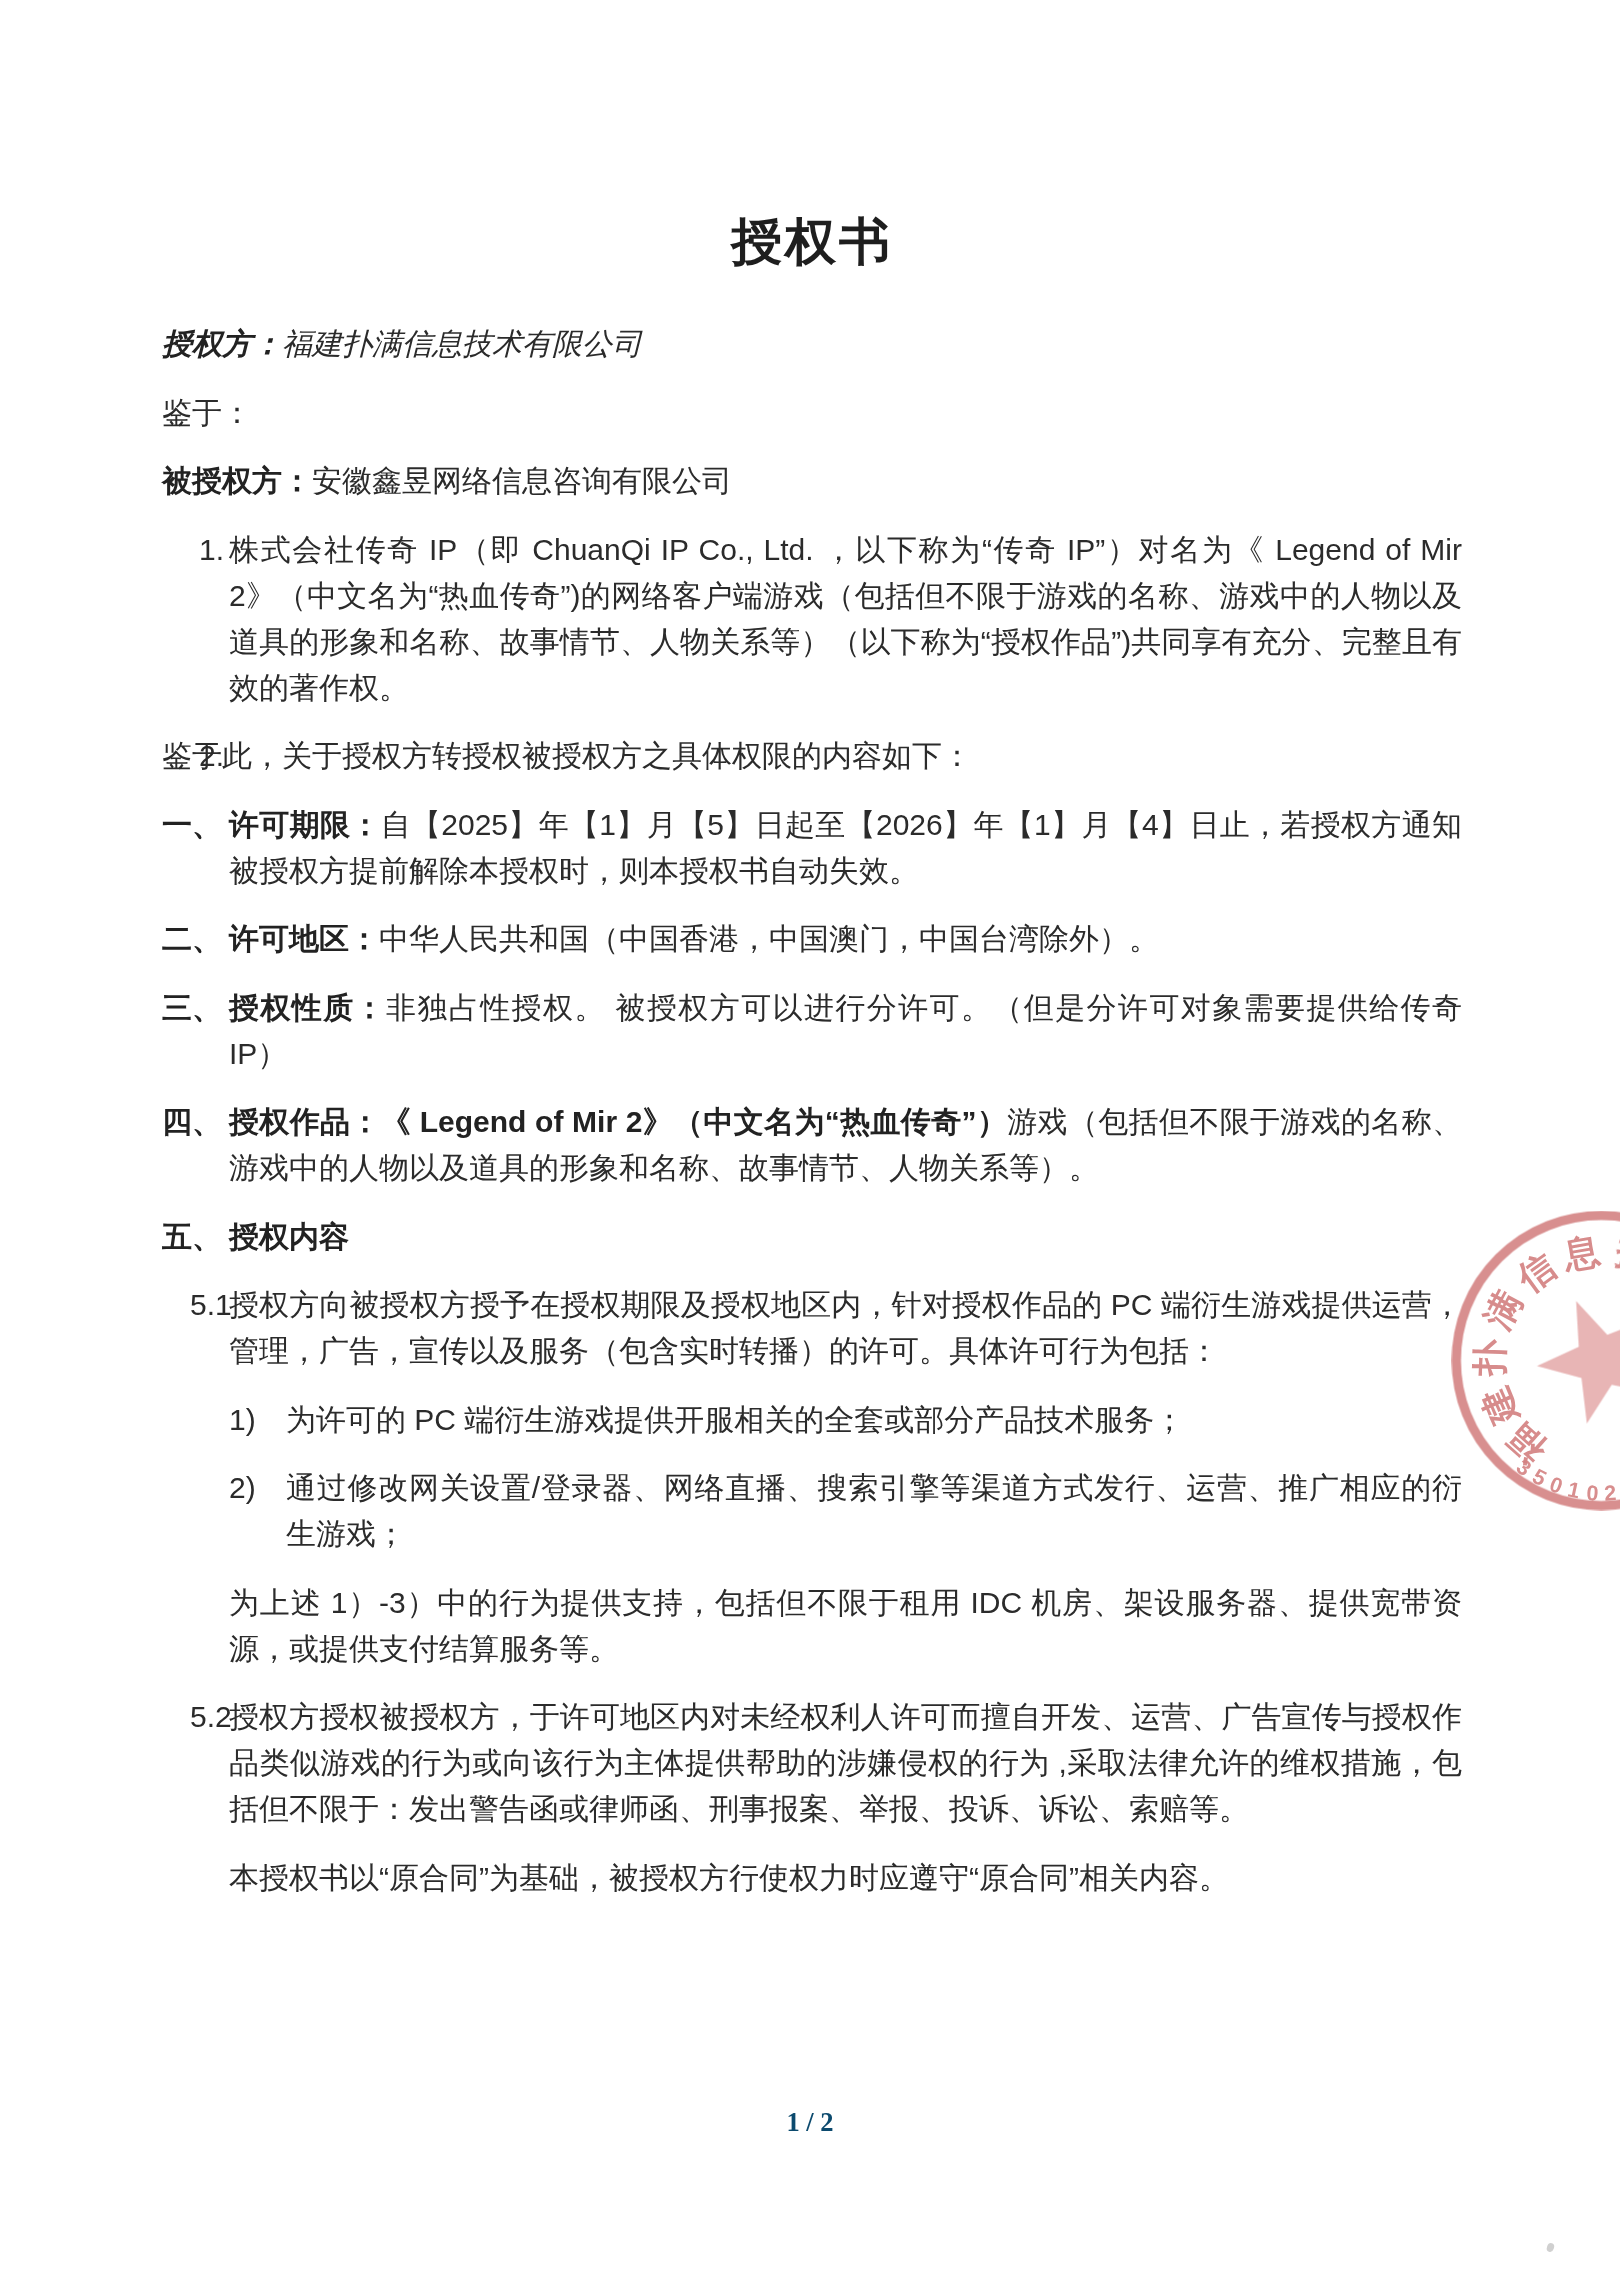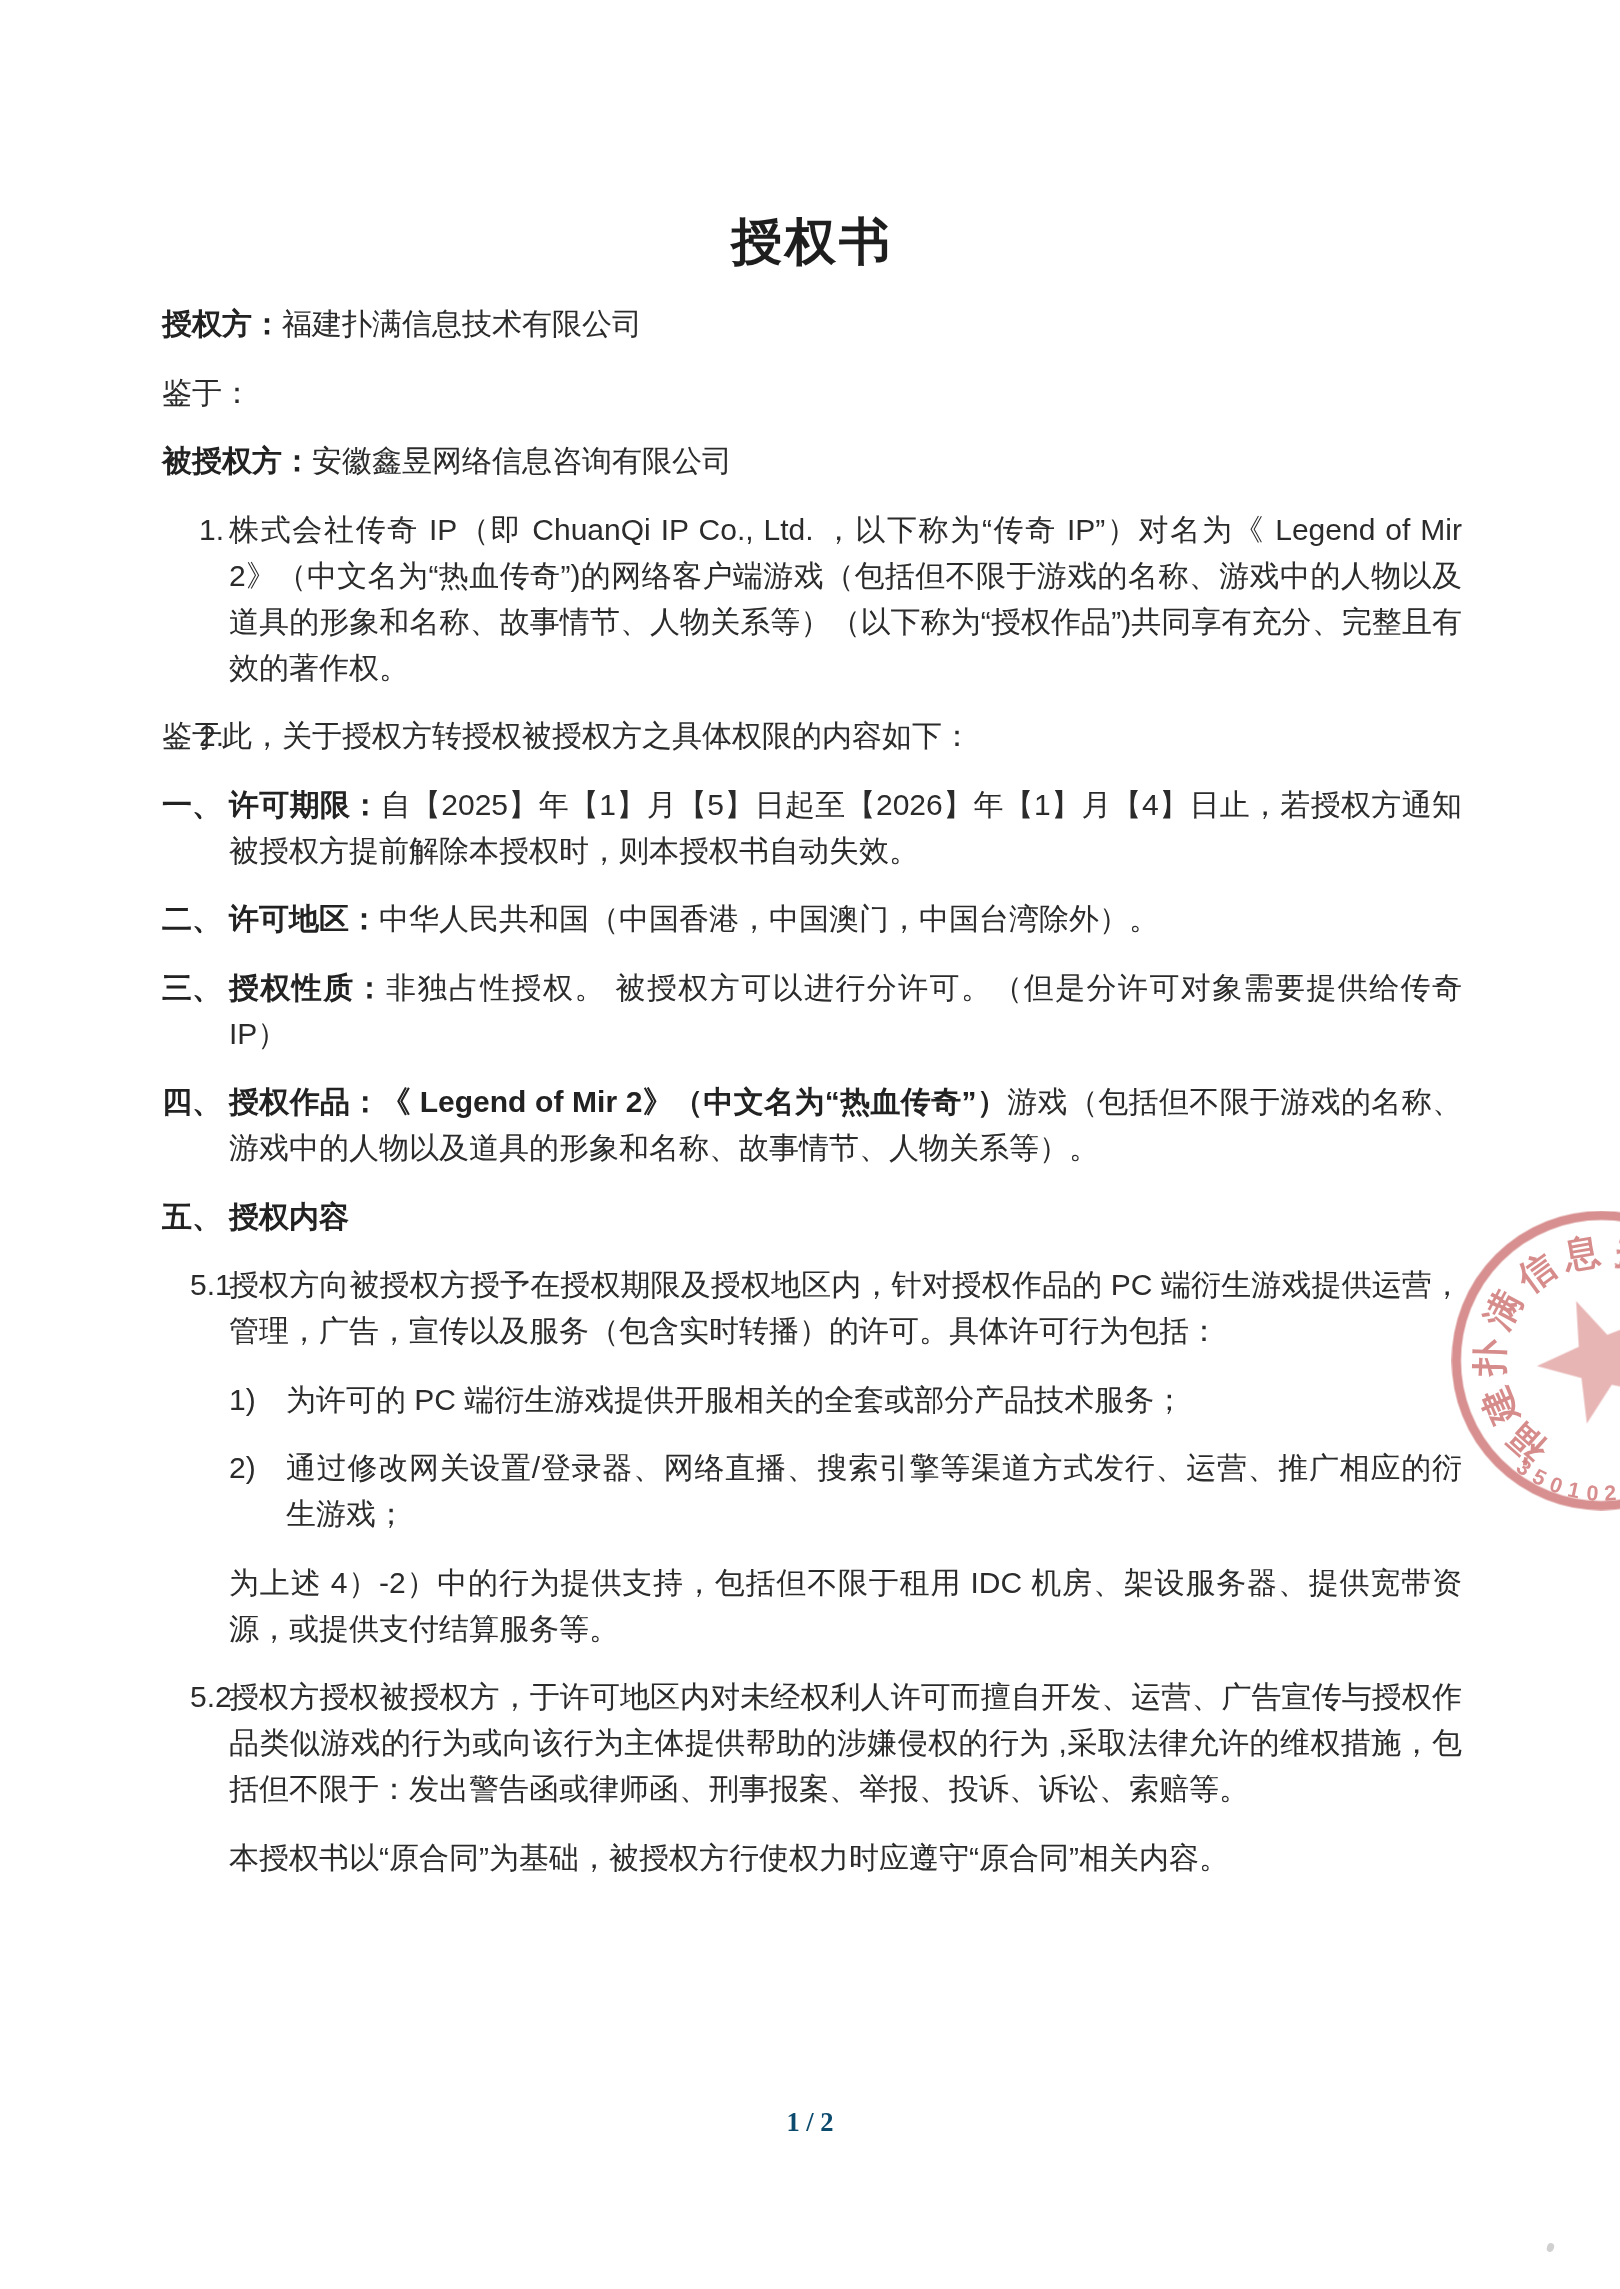--- a/index.html
+++ b/index.html
@@ -27,21 +27,21 @@
     letter-spacing:2.9px;
     color:#1e1e1e;
   }
   p{
     margin:22.5px 0 0 0;
     font-size:30px;
     line-height:46px;
     text-align:justify;
     position:relative;
   }
-  p.first-after-title{margin-top:36px;}
+  p.first-after-title{margin-top:56px;font-style:italic;}
   strong{font-weight:bold;color:#222;}
   .li{padding-left:67px;}
   .li .marker{position:absolute;left:37px;top:0;}
   .term .marker{left:0;font-weight:bold;}
   .clause .marker{left:28px;}
   .sub{padding-left:124px;}
   .sub .marker{left:67px;}
   .followup{padding-left:67px;}
   .footer{
     position:absolute;
@@ -101,21 +101,21 @@
     <p class="li term"><strong class="marker">四、</strong><strong>授权作品：</strong><strong>《 Legend of Mir 2》（中文名为“热血传奇”）</strong><span>游戏（包括但不限于游戏的名称、游戏中的人物以及道具的形象和名称、故事情节、人物关系等）。</span></p>
 
     <p class="li term"><strong class="marker">五、</strong><strong>授权内容</strong></p>
 
     <p class="li clause"><span class="marker">5.1</span><span>授权方向被授权方授予在授权期限及授权地区内，针对授权作品的 PC 端衍生游戏提供运营，管理，广告，宣传以及服务（包含实时转播）的许可。具体许可行为包括：</span></p>
 
     <p class="li sub"><span class="marker">1)</span><span>为许可的 PC 端衍生游戏提供开服相关的全套或部分产品技术服务；</span></p>
 
     <p class="li sub"><span class="marker">2)</span><span>通过修改网关设置/登录器、网络直播、搜索引擎等渠道方式发行、运营、推广相应的衍生游戏；</span></p>
 
-    <p class="followup">为上述 4）-2）中的行为提供支持，包括但不限于租用 IDC 机房、架设服务器、提供宽带资源，或提供支付结算服务等。</p>
+    <p class="followup">为上述 1）-3）中的行为提供支持，包括但不限于租用 IDC 机房、架设服务器、提供宽带资源，或提供支付结算服务等。</p>
 
     <p class="li clause"><span class="marker">5.2</span><span>授权方授权被授权方，于许可地区内对未经权利人许可而擅自开发、运营、广告宣传与授权作品类似游戏的行为或向该行为主体提供帮助的涉嫌侵权的行为 ,采取法律允许的维权措施，包括但不限于：发出警告函或律师函、刑事报案、举报、投诉、诉讼、索赔等。</span></p>
 
     <p class="followup">本授权书以“原合同”为基础，被授权方行使权力时应遵守“原合同”相关内容。</p>
 
   </div>
 
   <div class="footer">1 / 2</div>
 
   <svg class="stamp" viewBox="1450 1210 203 360" xmlns="http://www.w3.org/2000/svg">

